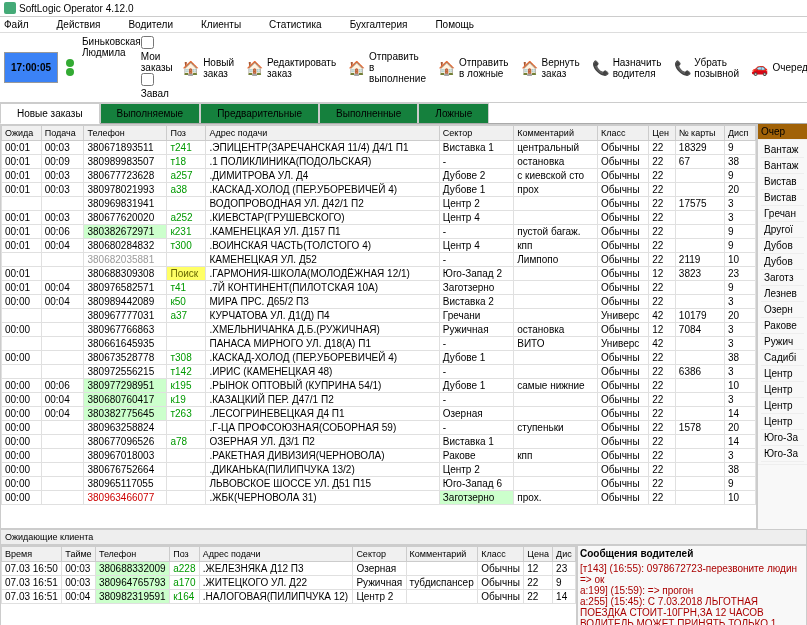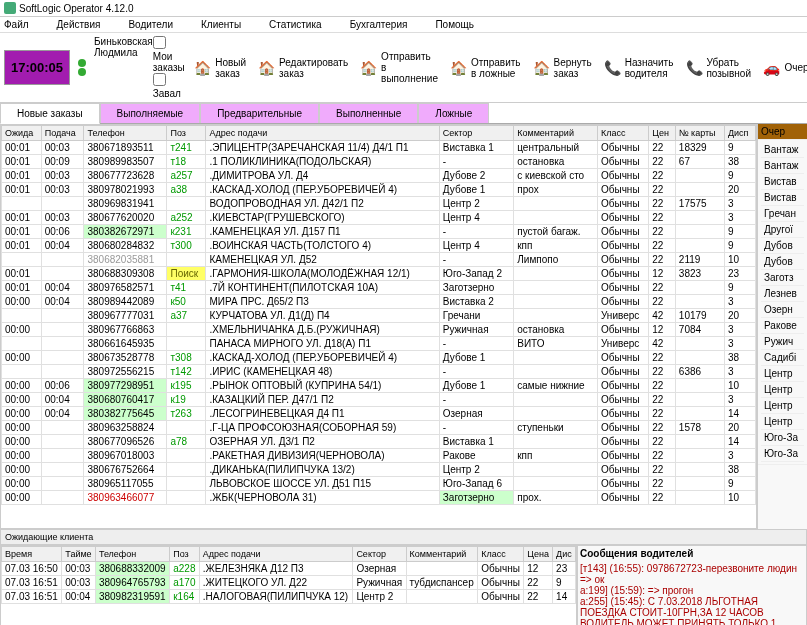--- a/index.html
+++ b/index.html
@@ -2,28 +2,28 @@
 <html><head>
 <meta charset="utf-8">
 <style>
 *{margin:0;padding:0;box-sizing:border-box;font-family:Tahoma,Arial,sans-serif;font-size:10px}
 body{background:#f0f0f0;width:807px;height:625px;overflow:hidden;position:relative}
 .titlebar{background:#fff;border-bottom:1px solid #ccc;padding:2px 4px;font-size:10px;display:flex;align-items:center;gap:3px}
 .titlebar .icon{width:12px;height:12px;background:#4a7;border-radius:2px}
 .menubar{background:#fff;padding:2px 4px;display:flex;gap:28px;border-bottom:1px solid #ddd}
 .menubar span{cursor:pointer}
 .toolbar{background:#fff;padding:3px 4px;display:flex;align-items:center;gap:8px;border-bottom:1px solid #ccc}
-.timebox{border:1px solid #999;padding:9px 6px;font-size:13px;font-weight:bold;background:#a21caf}
+.timebox{border:1px solid #999;padding:9px 6px;font-size:10px;font-weight:bold;background:#3b82f6}
 .status-dots{display:flex;flex-direction:column;gap:1px}
 .dot{width:8px;height:8px;border-radius:50%;background:#3a3}
 .operator-info{display:flex;flex-direction:row;font-size:9px}
 .tbtn{display:flex;align-items:center;gap:3px;font-size:9px;cursor:pointer;padding:2px}
 .tbtn .ic{width:18px;height:18px;display:flex;align-items:center;justify-content:center;font-size:14px}
 .tabs{background:#fff;display:flex;border-bottom:1px solid #aaa}
-.tab{padding:4px 16px;border:1px solid #ccc;border-bottom:none;background:#f0abfc;cursor:pointer;font-size:10px}
+.tab{padding:4px 16px;border:1px solid #ccc;border-bottom:none;background:#15803d;cursor:pointer;font-size:10px}
 .tab.active{background:#fff;border-bottom:1px solid #fff;margin-bottom:-1px}
 .main-area{display:flex;height:405px}
 .grid-wrap{flex:1;overflow:auto;background:#fff;border:1px solid #ccc}
 table{border-collapse:collapse;width:100%}
 th{background:#f0f0f0;border:1px solid #ccc;padding:2px 3px;font-weight:normal;font-size:9px;text-align:left;position:sticky;top:0}
 td{border:1px solid #e0e0e0;padding:1px 3px;font-size:10px;white-space:nowrap;overflow:hidden}
 .pos-green{color:#090}
 .pos-yellow{background:#ff6;color:#660}
 .pos-red{color:#c00}
 .tel-gray{color:#999}

